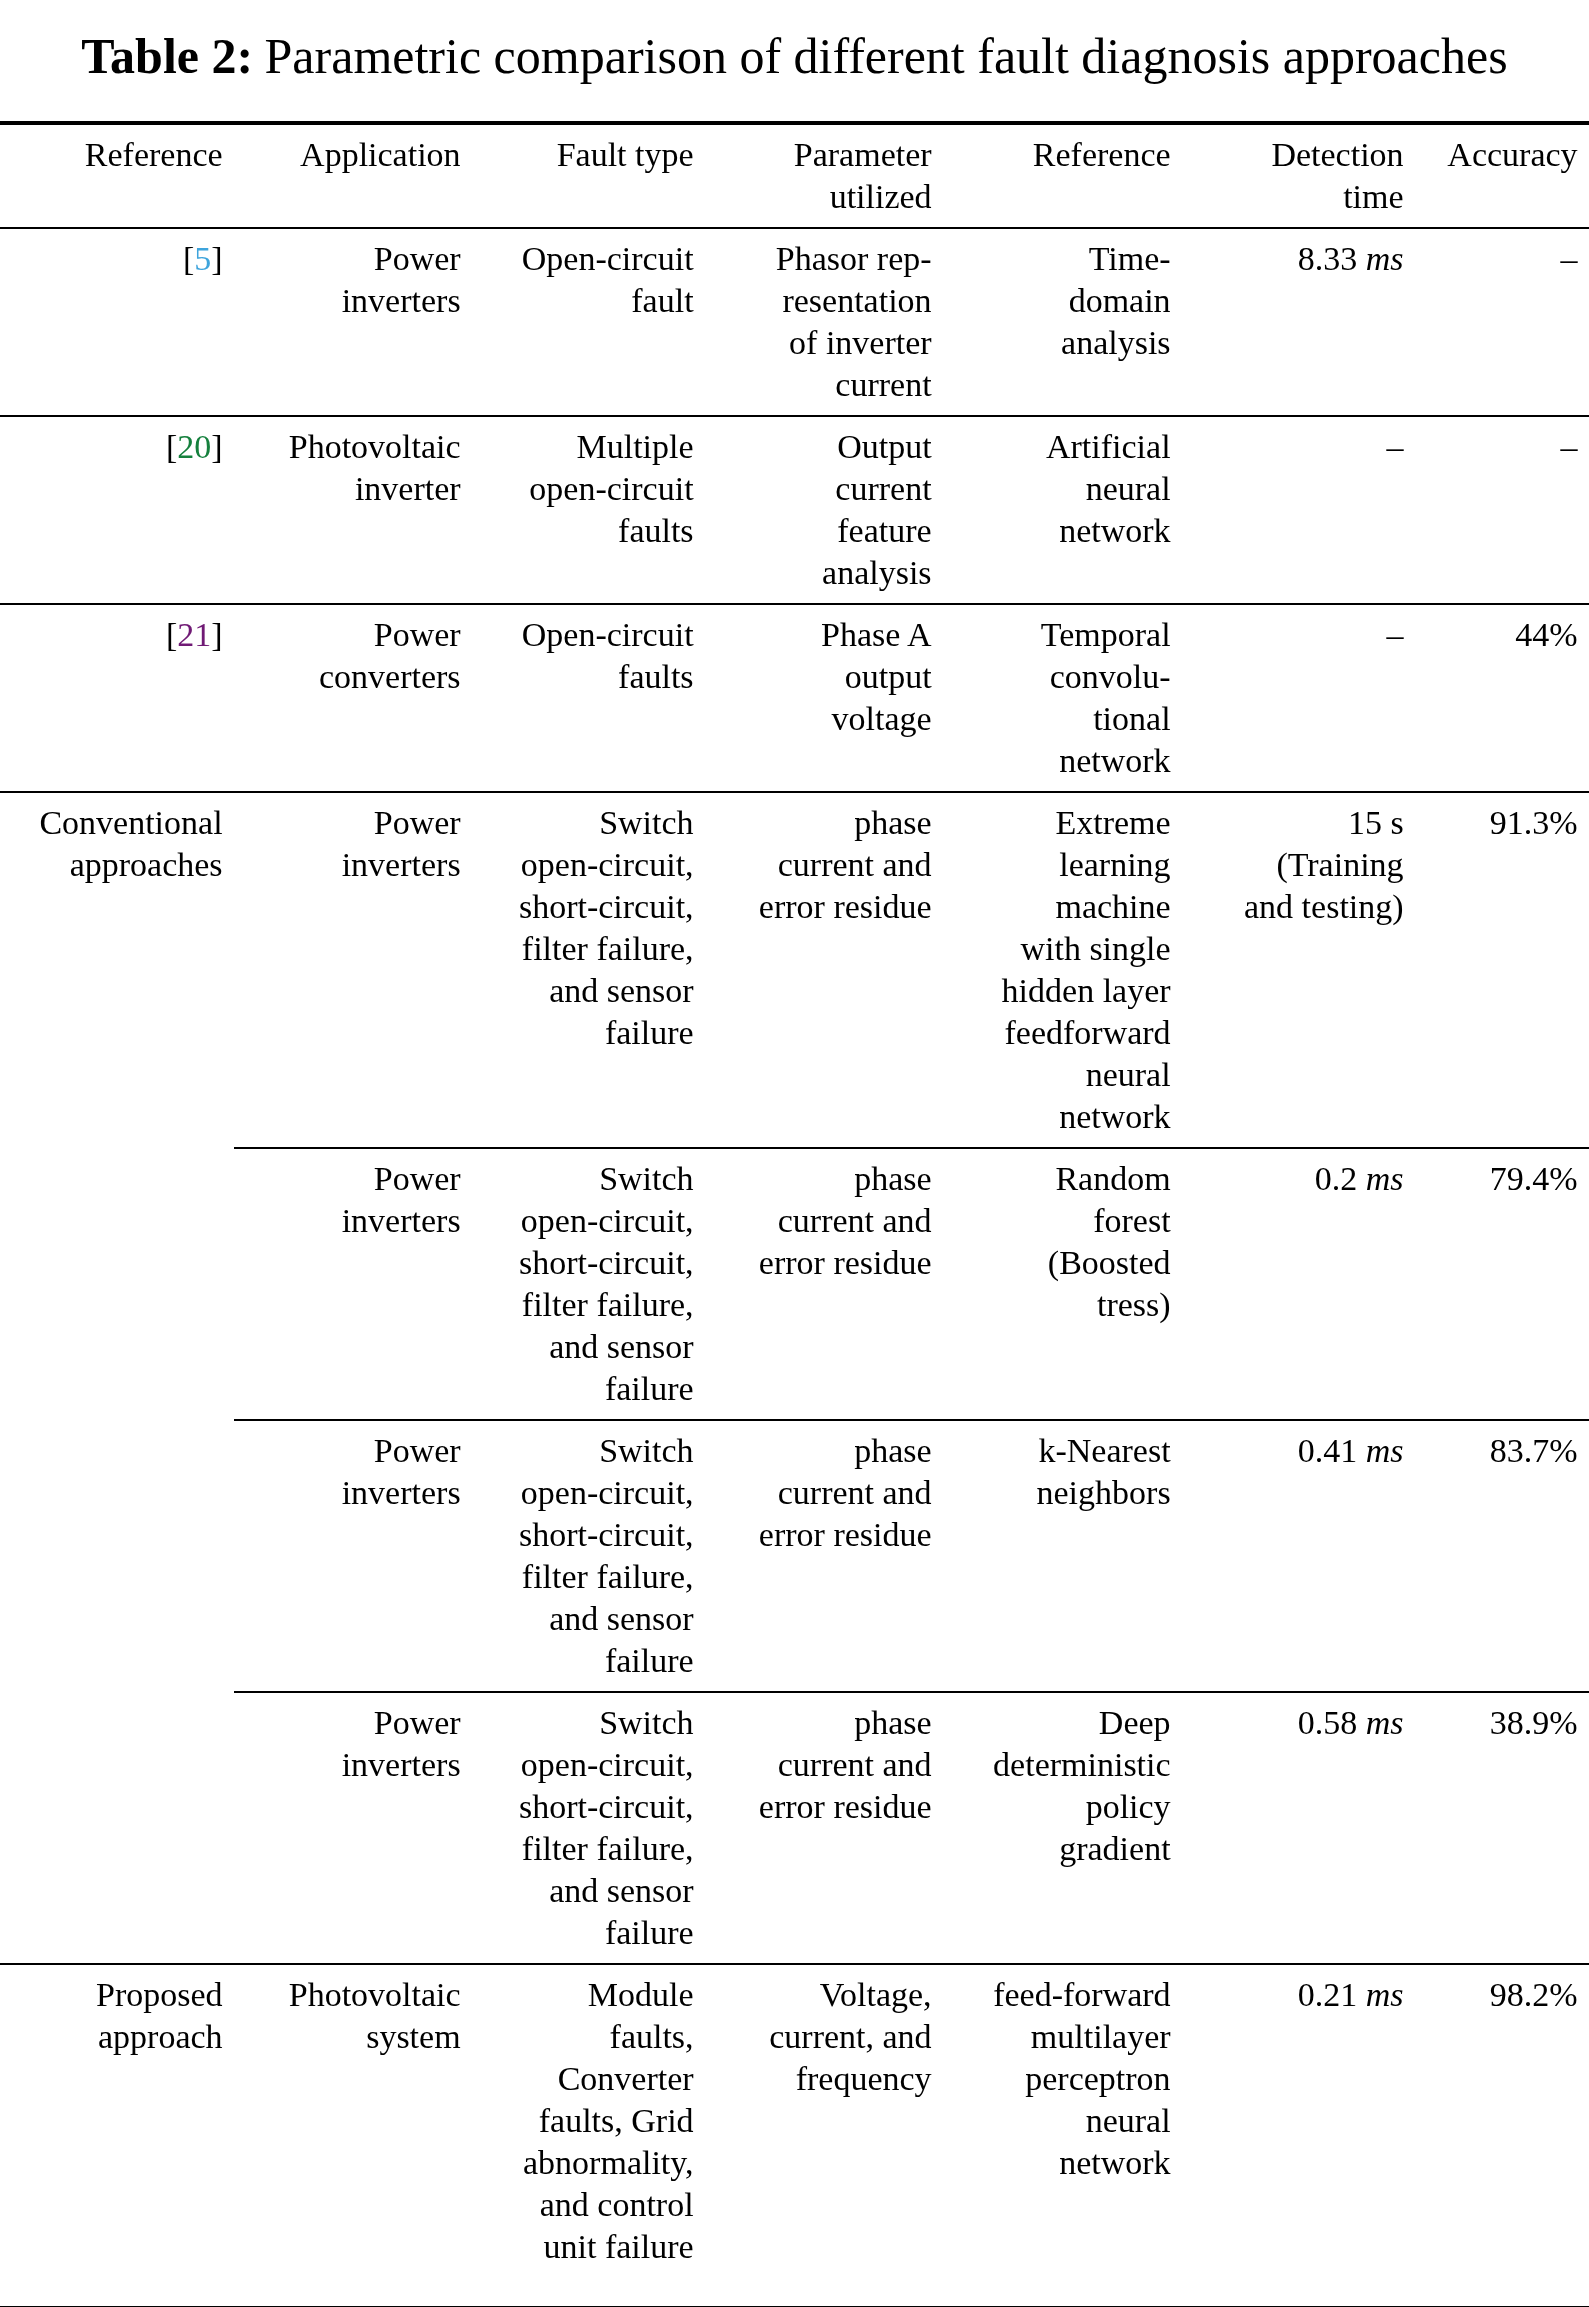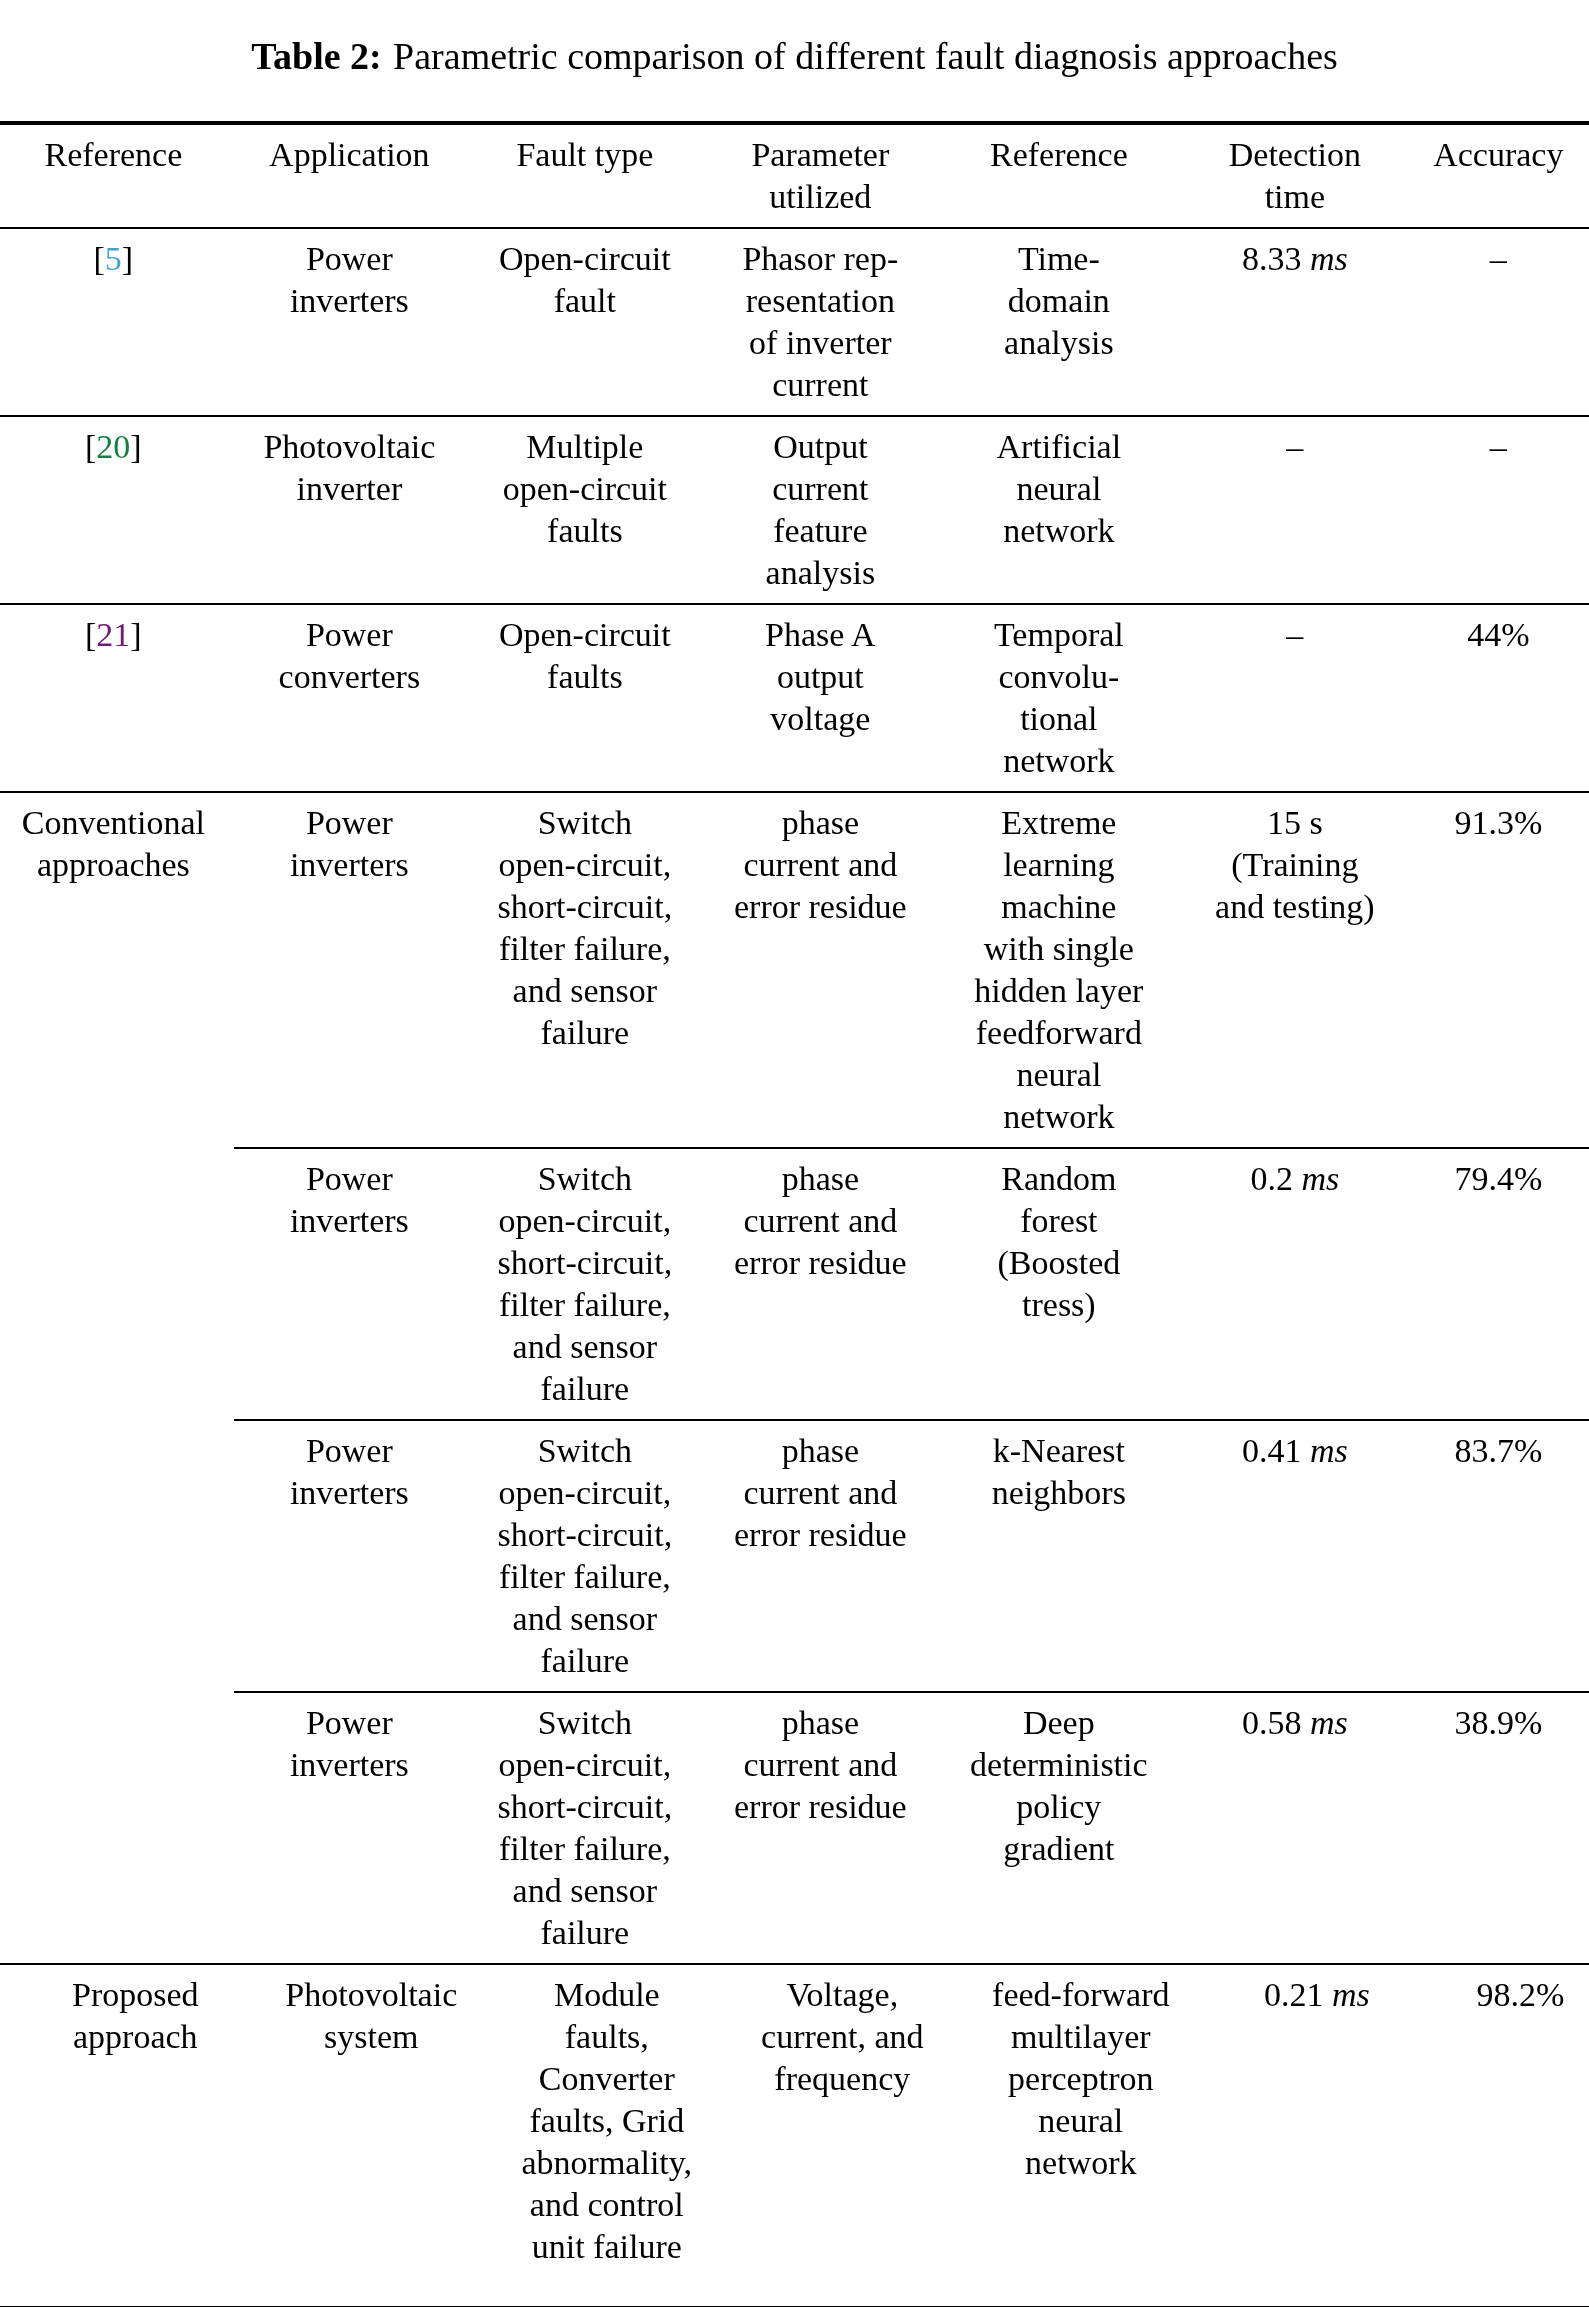--- a/index.html
+++ b/index.html
@@ -12,42 +12,42 @@
     height: 2307px;
     font-family: "Liberation Serif", serif;
     color: #000000;
     overflow: hidden;
   }
   .page {
     padding-top: 24.5px;
   }
   .title {
     text-align: center;
-    font-size: 38px;
+    font-size: 50px;
     line-height: 46px;
     margin: 8.2px 0 42px 0;
   }
   .title .caption-label {
     font-weight: bold;
   }
   .title .caption-text {
     margin-left: 11.4px;
   }
   table.cmp {
     width: 1589px;
     border-collapse: collapse;
     table-layout: fixed;
     border-top: 4.1px solid #000;
     border-bottom: 4.9px solid #000;
     font-size: 34px;
     line-height: 42px;
   }
   table.cmp th, table.cmp td {
     vertical-align: top;
-    text-align: center;
+    text-align: right;
     font-weight: normal;
     padding: 9.8px 11.4px 8.2px 4.1px;
     white-space: nowrap;
     overflow: visible;
   }
   thead tr { border-bottom: 2.4px solid #000; }
   tbody tr { border-top: 2.4px solid #000; }
   tbody tr:last-child td { padding-bottom: 38px; padding-left: 48px; }
   .cite { cursor: pointer; }
   i.unit { font-style: italic; }

